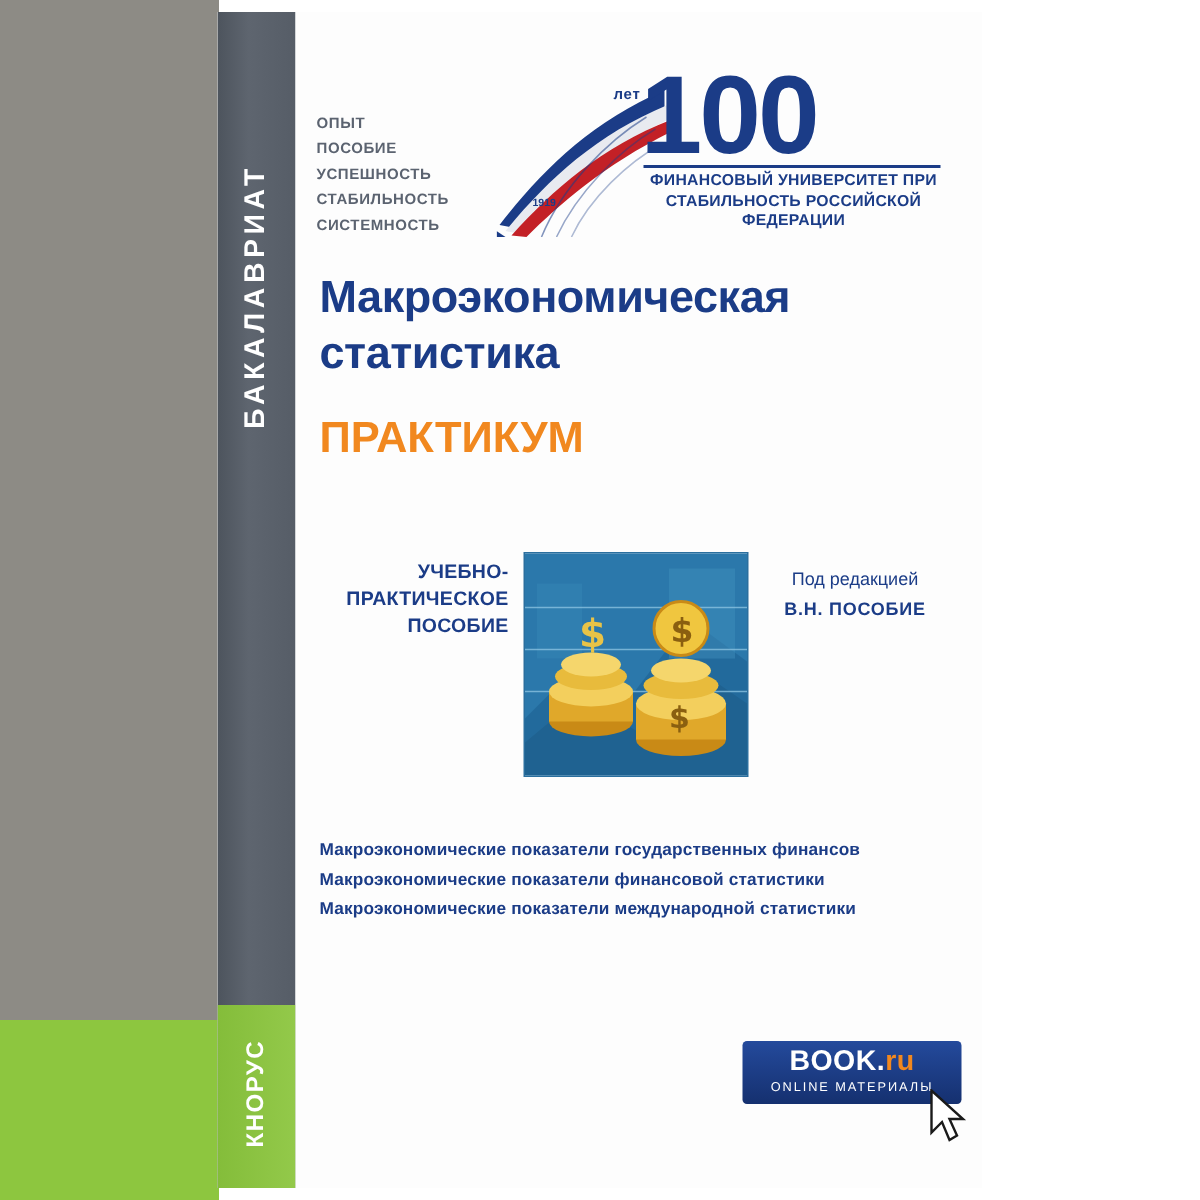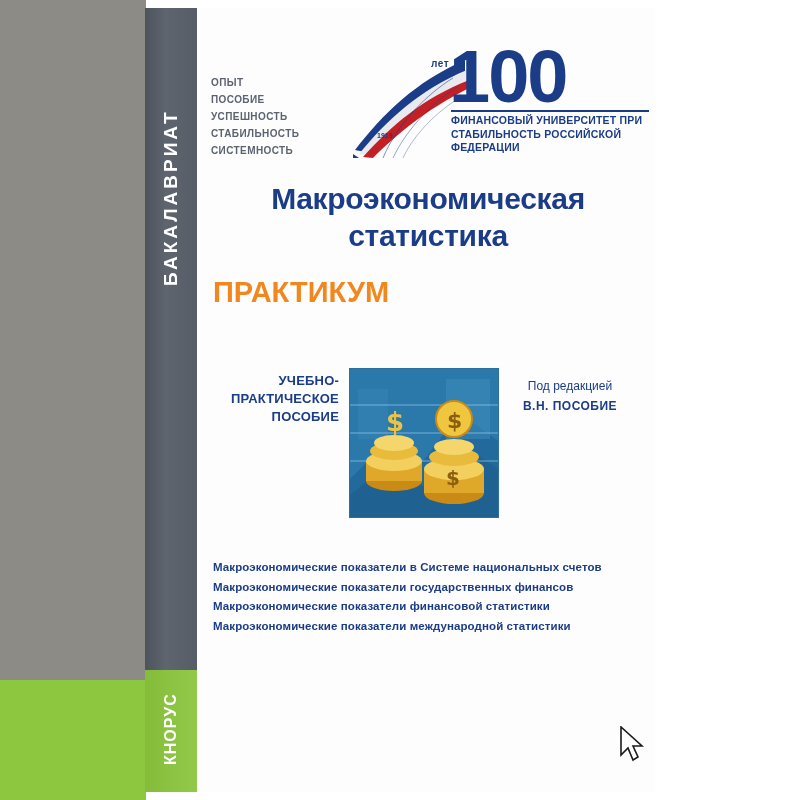--- a/index.html
+++ b/index.html
@@ -103,24 +103,25 @@
     font-size: 10px;
     font-weight: bold;
     line-height: 17px;
     letter-spacing: 0.4px;
     text-align: left;
   }
 
   
   .logo {
     position: absolute;
-    right: 2px;
+    right: 24px;
     top: 36px;
     width: 300px;
     height: 118px;
+    text-align: center;
   }
   .logo-flag {
     position: absolute;
     left: 0;
     top: 10px;
     width: 118px;
     height: 104px;
     overflow: hidden;
   }
   .logo-flag svg { position:absolute; left:0; top:0; }
@@ -176,21 +177,20 @@
   .title {
     position: absolute;
     left: 16px;
     top: 172px;
     width: 430px;
     color: #1b3c87;
     font-size: 30px;
     font-weight: bold;
     line-height: 37px;
     letter-spacing: -0.3px;
-    text-align: center;
   }
   .subtitle {
     position: absolute;
     left: 16px;
     top: 268px;
     color: #f1881f;
     font-size: 29px;
     font-weight: bold;
     letter-spacing: 0px;
   }
@@ -386,26 +386,31 @@
             <ellipse cx="104" cy="88" rx="25" ry="9" fill="#e8bb3c"></ellipse>
             <ellipse cx="104" cy="78" rx="20" ry="8" fill="#f5d66c"></ellipse>
             <circle cx="104" cy="50" r="18" fill="#f0c63f" stroke="#c98a16" stroke-width="2"></circle>
             <text x="97" y="59" font-family="DejaVu Sans, sans-serif" font-size="22" font-weight="bold" fill="#8a5f10">$</text>
             <text x="96" y="116" font-family="DejaVu Sans, sans-serif" font-size="20" font-weight="bold" fill="#8a5f10">$</text>
           </g>
         </svg>
       </div>
 
       <div class="bullets">
-        <div>Макроэкономические показатели в Системе национальных счетов</div>
         <div>Макроэкономические показатели государственных финансов</div>
         <div>Макроэкономические показатели финансовой статистики</div>
         <div>Макроэкономические показатели международной статистики</div>
       </div>
 
+      <div class="badge">
+        <div class="badge-main">
+          <span>BOOK</span><span>.</span><span class="ru">ru</span>
+        </div>
+        <div class="badge-sub">ONLINE МАТЕРИАЛЫ</div>
+      </div>
 
     </div>
   </div>
 
   <div class="cursor">
     <svg width="26" height="38" viewBox="0 0 26 38">
       <path d="M2 1 L2 29 L9 22 L14 34 L19 31 L14 20 L23 20 Z" fill="#ffffff" stroke="#1a1a1a" stroke-width="1.6"></path>
     </svg>
   </div>
 

